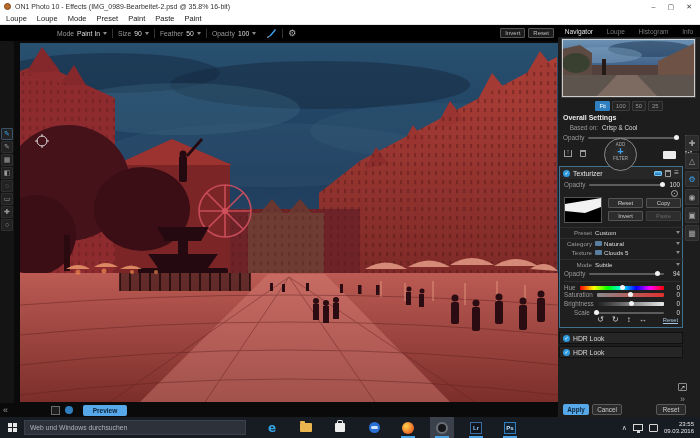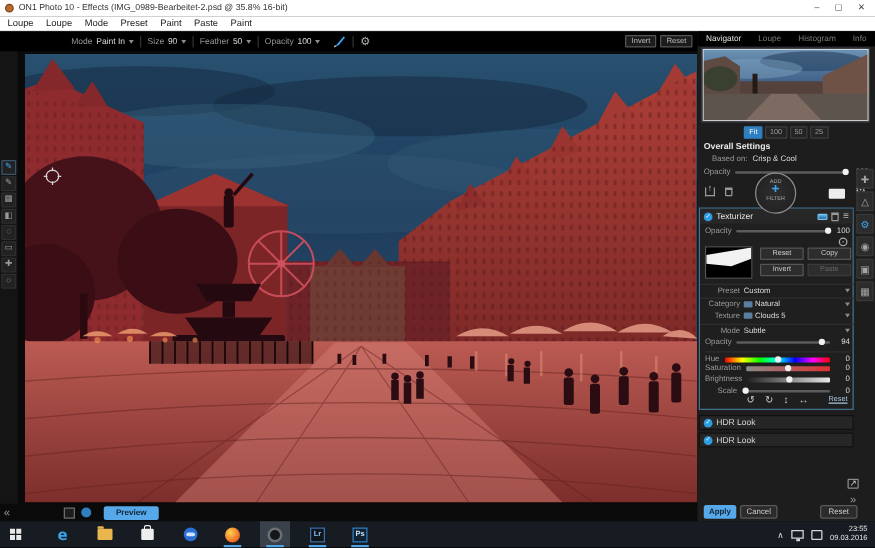--- a/index.html
+++ b/index.html
@@ -551,20 +551,21 @@
 
   <div class="taskbar">
     <div class="startbtn">
       <div class="winlogo">
           <i></i>
           <i></i>
           <i></i>
           <i></i>
         </div>
     </div>
+    <input class="searchbox" placeholder="Web und Windows durchsuchen" style="">
     <div class="tbico" style="margin-left:14px">
         <span class="edge-e">e</span>
       </div>
     <div class="tbico" style="margin-left:10px">
         <div class="folder"></div>
       </div>
     <div class="tbico" style="margin-left:10px">
         <div class="storebag"></div>
       </div>
     <div class="tbico" style="margin-left:10px">

